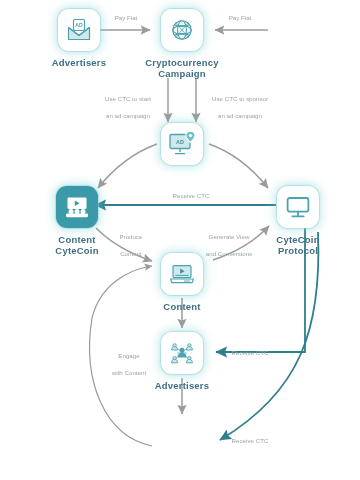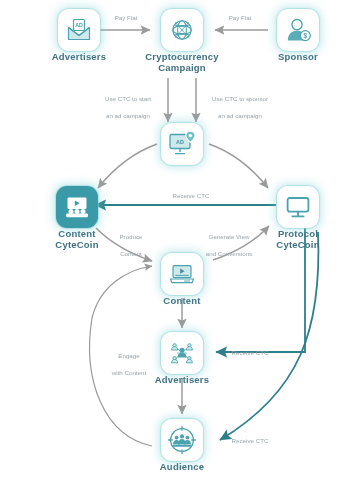--- a/index.html
+++ b/index.html
@@ -11,21 +11,21 @@
   #diagram{position:absolute;left:0;top:0;width:360px;height:480px;}
   .node{position:absolute;width:78px;text-align:center;}
   .tile{
     width:42px;height:42px;margin:0 auto;border-radius:11px;
     background:#ffffff;position:relative;
     box-shadow:0 0 9px 3px rgba(122,206,210,.38), 0 0 1px 1px rgba(150,215,218,.55);
     display:flex;align-items:center;justify-content:center;
   }
   .tile.filled{background:#3a9aa8;}
   .label{
-    margin-top:0;font-size:9.5px;font-weight:bold;color:#3f6f80;
+    margin-top:6px;font-size:9.5px;font-weight:bold;color:#3f6f80;
     line-height:11px;letter-spacing:.2px;
   }
   .elabel{
     position:absolute;font-size:6.2px;color:#9aa3a8;line-height:8.5px;
     text-align:center;white-space:pre-line;
   }
   svg{display:block;}
 </style>
 </head>
 <body>
@@ -128,31 +128,20 @@
           <path d="M7.5,6.5 L20.5,21.5 M20.5,6.5 L7.5,21.5" stroke-width="0.85"></path>
         </g>
       </svg>
     </div>
     <div class="label">
       <div>Cryptocurrency</div>
       <div>Campaign</div>
     </div>
   </div>
 
-  <div class="node" style="left:259px;top:9px;">
-    <div class="tile">
-      <svg width="28" height="28" viewBox="0 0 28 28">
-        <circle cx="13" cy="8.6" r="5.1" fill="none" stroke="#4aa3ae" stroke-width="1.3"></circle>
-        <path d="M3.8,24.5 C3.8,17.8 8.2,14.4 13,14.4 C17.8,14.4 22.2,17.8 22.2,24.5 Z" fill="#5aadb6" stroke="none"></path>
-        <circle cx="21.3" cy="19.6" r="5" fill="#ffffff" stroke="#4aa3ae" stroke-width="1.2"></circle>
-        <text x="21.3" y="22" font-size="6.4" fill="#4aa3ae" text-anchor="middle" font-family="Liberation Sans, sans-serif" font-weight="bold">$</text>
-      </svg>
-    </div>
-    <div class="label">Sponsor</div>
-  </div>
 
   <div class="node" style="left:143px;top:123px;">
     <div class="tile">
       <svg width="30" height="30" viewBox="0 0 30 30">
         <rect x="3" y="5.5" width="20" height="14" rx="1.4" fill="#cfe8ec" stroke="#4aa3ae" stroke-width="1.3"></rect>
         <text x="13" y="14.6" font-size="5.4" fill="#3f8f9c" text-anchor="middle" font-family="Liberation Sans, sans-serif" font-weight="bold">AD</text>
         <path d="M13,19.5 L13,23 M8,24.6 L18,24.6" stroke="#4aa3ae" stroke-width="1.4" fill="none"></path>
         <path d="M23.4,2.2 C26.2,2.2 28,4.1 28,6.6 C28,9.4 23.4,13.4 23.4,13.4
                  C23.4,13.4 18.8,9.4 18.8,6.6 C18.8,4.1 20.6,2.2 23.4,2.2 Z" fill="#6fc0c8" stroke="#ffffff" stroke-width="1.1"></path>
         <circle cx="23.4" cy="6.6" r="1.7" fill="#ffffff"></circle>
@@ -178,22 +167,22 @@
   </div>
 
   <div class="node" style="left:259px;top:186px;">
     <div class="tile">
       <svg width="28" height="28" viewBox="0 0 28 28">
         <rect x="3.6" y="5" width="20.8" height="13.6" rx="2" fill="none" stroke="#4aa3ae" stroke-width="1.8"></rect>
         <path d="M14,18.6 L14,22 M8.4,23.4 L19.6,23.4" fill="none" stroke="#4aa3ae" stroke-width="1.8" stroke-linecap="round"></path>
       </svg>
     </div>
     <div class="label">
+      <div>CyteCoin</div>
       <div>Protocol</div>
-      <div>CyteCoin</div>
     </div>
   </div>
 
   <div class="node" style="left:143px;top:253px;">
     <div class="tile">
       <svg width="28" height="28" viewBox="0 0 28 28">
         <rect x="5" y="5.6" width="18" height="12" rx="1.3" fill="#cfe8ec" stroke="#4aa3ae" stroke-width="1.2"></rect>
         <path d="M12.2,8.6 L16.6,11.2 L12.2,13.8 Z" fill="#3f8f9c"></path>
         <path d="M7.4,15.4 L20.6,15.4" stroke="#4aa3ae" stroke-width="1"></path>
         <path d="M2.6,19 L25.4,19 L24.2,22.6 L3.8,22.6 Z" fill="#ffffff" stroke="#4aa3ae" stroke-width="1.2" stroke-linejoin="round"></path>
@@ -221,34 +210,14 @@
         </g>
         <g fill="#4aa3ae">
           <circle cx="14" cy="11.2" r="2.5"></circle>
           <path d="M9.6,18.4 C9.6,14.8 11.6,13.4 14,13.4 C16.4,13.4 18.4,14.8 18.4,18.4 Z"></path>
         </g>
       </svg>
     </div>
     <div class="label">Advertisers</div>
   </div>
 
-  <div class="node" style="left:143px;top:419px;">
-    <div class="tile">
-      <svg width="30" height="30" viewBox="0 0 30 30">
-        <circle cx="15" cy="15" r="11.4" fill="none" stroke="#4aa3ae" stroke-width="1.3"></circle>
-        <g stroke="#4aa3ae" stroke-width="1.3" stroke-linecap="round">
-          <path d="M15,1.6 L15,5.2 M15,24.8 L15,28.4 M1.6,15 L5.2,15 M24.8,15 L28.4,15"></path>
-        </g>
-        <g fill="#4aa3ae">
-          <circle cx="9.6" cy="12.6" r="1.9"></circle>
-          <circle cx="15" cy="11.4" r="2.1"></circle>
-          <circle cx="20.4" cy="12.6" r="1.9"></circle>
-          <path d="M6,19.6 C6,16.4 7.7,15 9.6,15 C11.5,15 13.2,16.4 13.2,19.6 Z"></path>
-          <path d="M11,19.6 C11,15.9 12.9,14 15,14 C17.1,14 19,15.9 19,19.6 Z"></path>
-          <path d="M16.8,19.6 C16.8,16.4 18.5,15 20.4,15 C22.3,15 24,16.4 24,19.6 Z"></path>
-          <rect x="5.4" y="19.9" width="19.2" height="1.9" rx="0.9"></rect>
-        </g>
-      </svg>
-    </div>
-    <div class="label">Audience</div>
-  </div>
 
 </div>
 
 </body></html>

